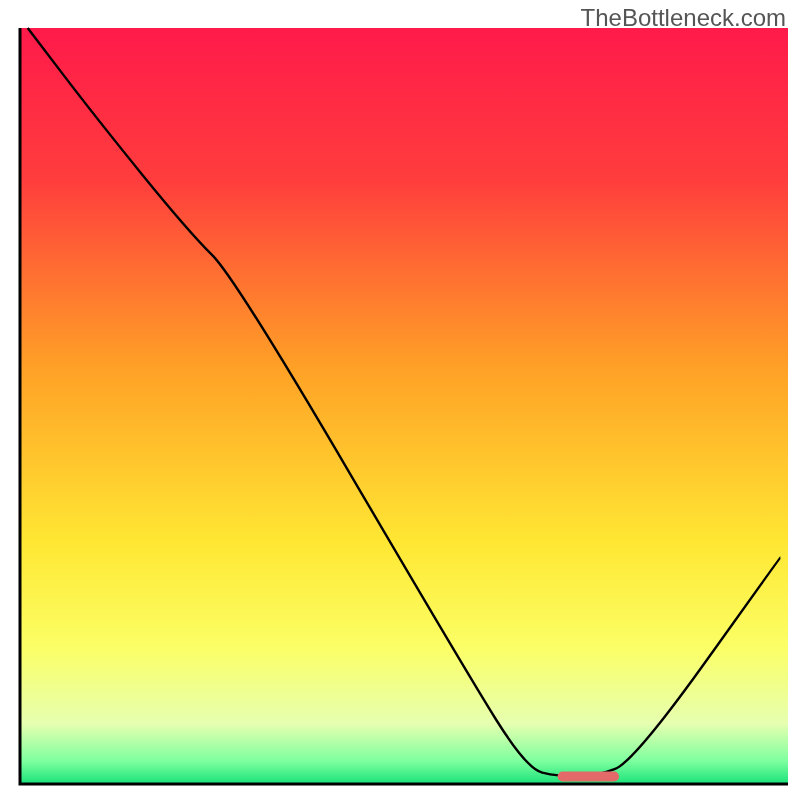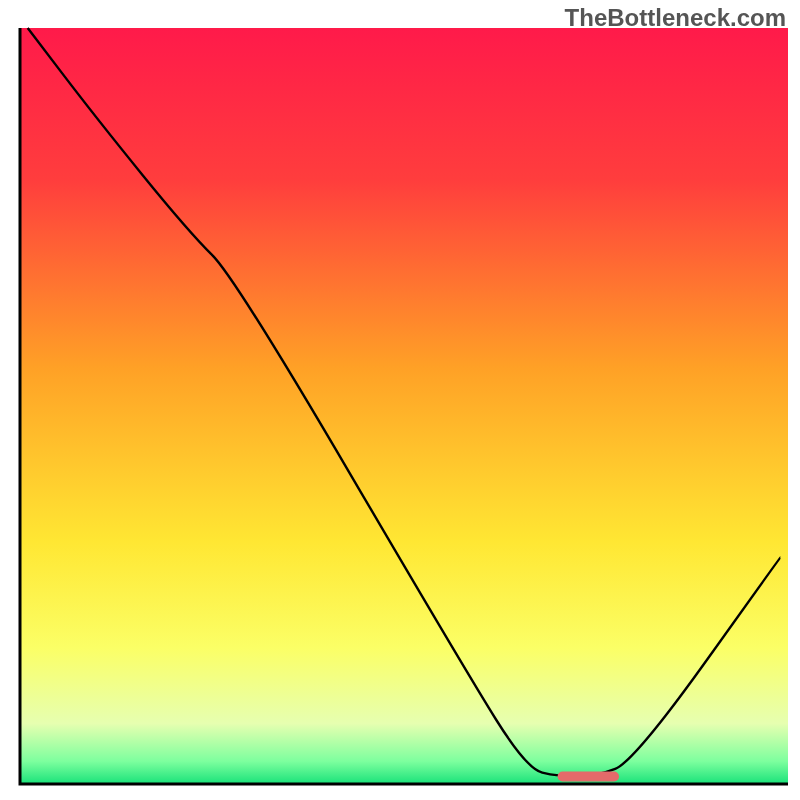--- a/index.html
+++ b/index.html
@@ -13,21 +13,21 @@
   .chart-container {
     position: relative;
     width: 800px;
     height: 800px;
   }
   .watermark {
     position: absolute;
     top: 4px;
     right: 14px;
     font-size: 24px;
-    font-weight: 700;
+    font-weight: 400;
     color: #555555;
     letter-spacing: 0px;
     z-index: 10;
   }
   svg.plot {
     position: absolute;
     top: 0;
     left: 0;
   }
 </style>

